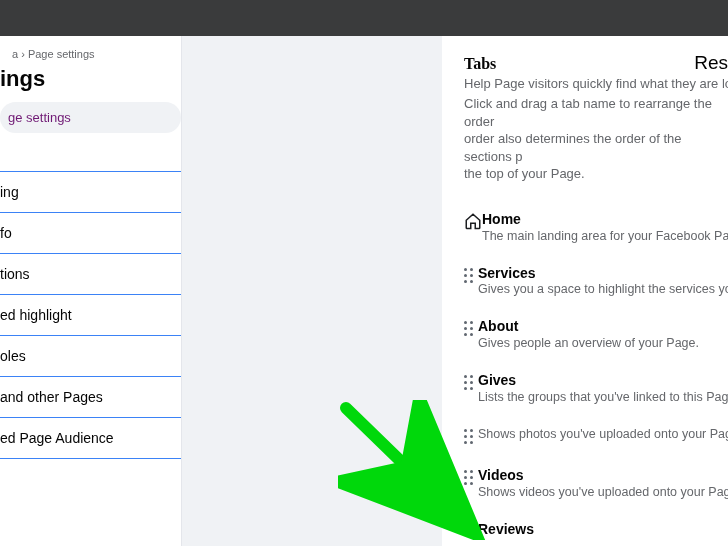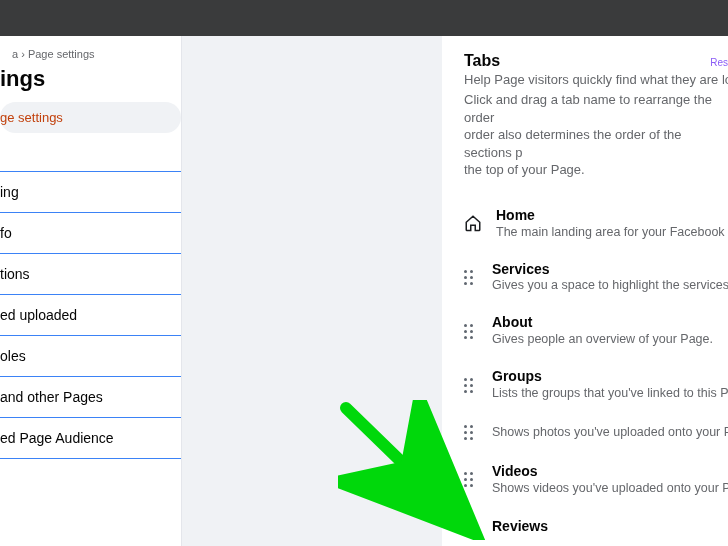--- a/index.html
+++ b/index.html
@@ -36,24 +36,24 @@
   .page-title {
     font-size: 22px;
     font-weight: 700;
     color: #050505;
     padding-bottom: 10px;
     white-space: nowrap;
   }
   .search-wrap {
     background: #f0f2f5;
     border-radius: 18px;
-    padding: 8px 0;
+    padding: 8px 8px;
     margin-bottom: 14px;
     font-size: 13px;
-    color: #c2410c;
+    color: #701a75;
     white-space: nowrap;
     overflow: hidden;
   }
   .nav-list { list-style: none; }
   .nav-item {
     padding: 12px 6px 12px 0;
     font-size: 14px;
     color: #050505;
     white-space: nowrap;
     cursor: pointer;
@@ -75,47 +75,47 @@
   }
   .main-header-row {
     display: flex;
     justify-content: space-between;
     align-items: baseline;
   }
   .main-title {
     font-size: 16px;
     font-weight: 700;
     color: #050505;
+    font-family: Liberation Serif, serif;
   }
   .reset-link {
-    color: #8b5cf6;
-    font-size: 10px;
+    color: #000000;
+    font-size: 19px;
     cursor: pointer;
     white-space: nowrap;
     overflow: hidden;
   }
   .main-sub {
     font-size: 13px;
     color: #65676b;
     margin-top: 2px;
     white-space: nowrap;
     overflow: hidden;
   }
   .main-desc {
     font-size: 13px;
     color: #65676b;
     margin-top: 4px;
     line-height: 1.35;
   }
   .tab-list { margin-top: 18px; }
   .tab-row {
     display: flex;
-    align-items: center;
+    align-items: flex-start;
     padding: 10px 0 12px 0;
-    gap: 14px;
   }
   .tab-icon {
     width: 18px;
     height: 18px;
     flex-shrink: 0;
     margin-top: 1px;
     color: #1c1e21;
   }
   .drag-handle {
     width: 14px;
@@ -161,21 +161,21 @@
     <div class="breadcrumb">a › Page settings</div>
     <div class="page-title">ings</div>
     <div class="search-wrap">
       <span>ge settings</span>
     </div>
     <ul class="nav-list">
       <li class="nav-item"></li>
       <li class="nav-item">ing</li>
       <li class="nav-item">fo</li>
       <li class="nav-item">tions</li>
-      <li class="nav-item">ed uploaded</li>
+      <li class="nav-item">ed highlight</li>
       <li class="nav-item">oles</li>
       <li class="nav-item">and other Pages</li>
       <li class="nav-item">ed Page Audience</li>
     </ul>
   </aside>
 
   <div class="gap"></div>
 
   <main class="main">
     <div class="main-header-row">
@@ -234,21 +234,21 @@
       <div class="tab-row">
         <span class="drag-handle">
           <span class="drag-dot"></span>
             <span class="drag-dot"></span>
             <span class="drag-dot"></span>
             <span class="drag-dot"></span>
             <span class="drag-dot"></span>
             <span class="drag-dot"></span>
         </span>
         <div class="tab-text">
-          <div class="tab-name">Groups</div>
+          <div class="tab-name">Gives</div>
           <div class="tab-desc">Lists the groups that you've linked to this Page.</div>
         </div>
       </div>
 
       <div class="tab-row">
         <span class="drag-handle">
           <span class="drag-dot"></span>
             <span class="drag-dot"></span>
             <span class="drag-dot"></span>
             <span class="drag-dot"></span>

